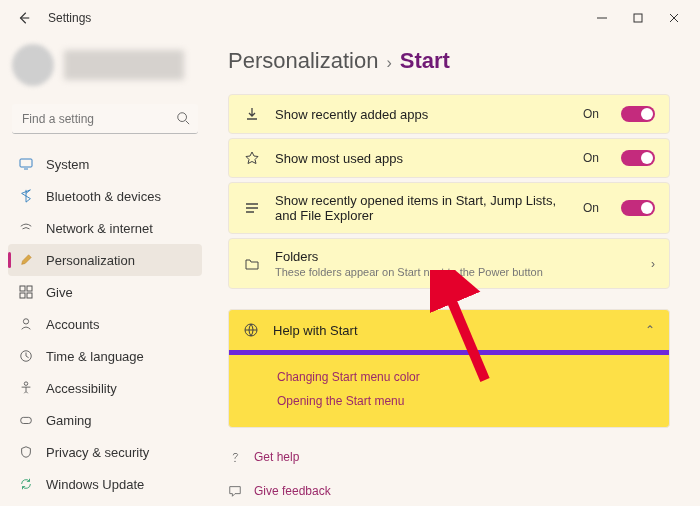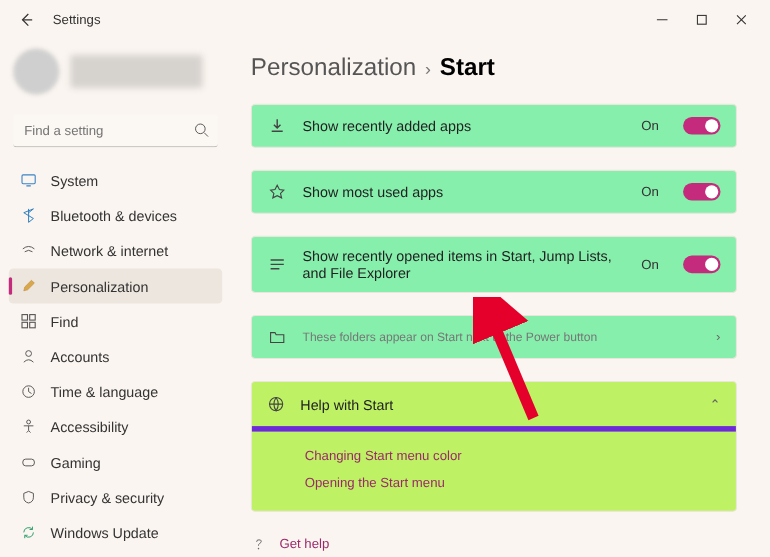--- a/index.html
+++ b/index.html
@@ -24,32 +24,32 @@
 .nav { list-style: none; }
 .nav li { display: flex; align-items: center; height: 32px; padding: 0 10px; border-radius: 4px; font-size: 13px; color: #333; cursor: pointer; position: relative; gap: 12px; }
 .nav li.active { background: #ede6de; }
 .nav li.active::before { content: ''; position: absolute; left: 0; top: 8px; bottom: 8px; width: 3px; background: #c42b7d; border-radius: 2px; }
 .nav .nicon { width: 16px; height: 16px; display: flex; align-items: center; justify-content: center; font-size: 14px; }
 
 .main { flex: 1; padding: 12px 30px 20px 18px; overflow-y: auto; }
 .breadcrumb { display: flex; align-items: baseline; gap: 8px; margin-bottom: 20px; }
 .bc-parent { font-size: 22px; color: #555; }
 .bc-sep { font-size: 16px; color: #777; }
-.bc-current { font-size: 22px; font-weight: 600; color: #000000; }
-
-.card { background: #86efac; border: 1px solid #ece5db; border-radius: 4px; margin-bottom: 20px; display: flex; align-items: center; padding: 10px 14px; gap: 14px; }
+.bc-current { font-size: 22px; font-weight: 600; color: #701a75; }
+
+.card { background: #fef9c3; border: 1px solid #ece5db; border-radius: 4px; margin-bottom: 4px; display: flex; align-items: center; padding: 10px 14px; gap: 14px; }
 .card .cicon { width: 18px; height: 18px; display: flex; align-items: center; justify-content: center; color: #444; }
 .card .ctext { flex: 1; font-size: 13px; color: #222; }
 .card .subtext { font-size: 11px; color: #777; margin-top: 2px; }
 .card .onlabel { font-size: 12px; color: #333; margin-right: 8px; }
 .toggle { width: 34px; height: 16px; background: #c42b7d; border-radius: 10px; position: relative; cursor: pointer; }
 .toggle::after { content: ''; position: absolute; right: 2px; top: 2px; width: 12px; height: 12px; background: #fff; border-radius: 50%; }
 .chev { color: #666; font-size: 12px; }
 
-.help-card { background: #bef264; border: 1px solid #ece5db; border-radius: 4px; margin-top: 20px; }
+.help-card { background: #fde047; border: 1px solid #ece5db; border-radius: 4px; margin-top: 20px; }
 .help-head { display: flex; align-items: center; padding: 12px 14px; gap: 14px; }
 .help-head .label { font-size: 13px; color: #222; flex: 1; }
 .help-links { padding: 10px 14px 14px 48px; border-top: 5px solid #6d28d9; }
 .help-links a { display: block; font-size: 12px; color: #9b2a6a; text-decoration: none; padding: 5px 0; cursor: pointer; }
 
 .footer-links { margin-top: 18px; }
 .footer-links div { display: flex; align-items: center; gap: 10px; font-size: 12px; color: #9b2a6a; padding: 4px 0; cursor: pointer; margin-top: 12px; }
 .footer-links .ficon { color: #666; width: 16px; }
 
 .arrow-overlay { position: absolute; left: 430px; top: 270px; pointer-events: none; }
@@ -138,21 +138,21 @@
         </li>
       <li>
           <span class="nicon">
             <svg width="14" height="14">
               <rect x="1" y="1" width="5" height="5" stroke="#555" fill="none"></rect>
               <rect x="8" y="1" width="5" height="5" stroke="#555" fill="none"></rect>
               <rect x="1" y="8" width="5" height="5" stroke="#555" fill="none"></rect>
               <rect x="8" y="8" width="5" height="5" stroke="#555" fill="none"></rect>
             </svg>
           </span>
-          <span>Find</span>
+          <span>Give</span>
         </li>
       <li>
           <span class="nicon">
             <svg width="14" height="14" viewBox="0 0 16 16">
               <circle cx="8" cy="5" r="3" stroke="#555" fill="none"></circle>
               <path d="M3 14q5-5 10 0" stroke="#555" fill="none"></path>
             </svg>
           </span>
           <span>Accounts</span>
         </li>
@@ -242,20 +242,21 @@
       <div class="toggle"></div>
     </div>
 
     <div class="card">
       <span class="cicon">
           <svg width="16" height="16" viewBox="0 0 16 16">
             <path d="M2 4h4l1 2h7v7H2z" stroke="#444" fill="none"></path>
           </svg>
         </span>
       <div class="ctext">
+        <div>Folders</div>
         <div class="subtext">These folders appear on Start next to the Power button</div>
       </div>
       <span class="chev">›</span>
     </div>
 
     <div class="help-card">
       <div class="help-head">
         <span class="cicon">
             <svg width="16" height="16" viewBox="0 0 16 16">
               <circle cx="8" cy="8" r="6" stroke="#444" fill="none"></circle>

